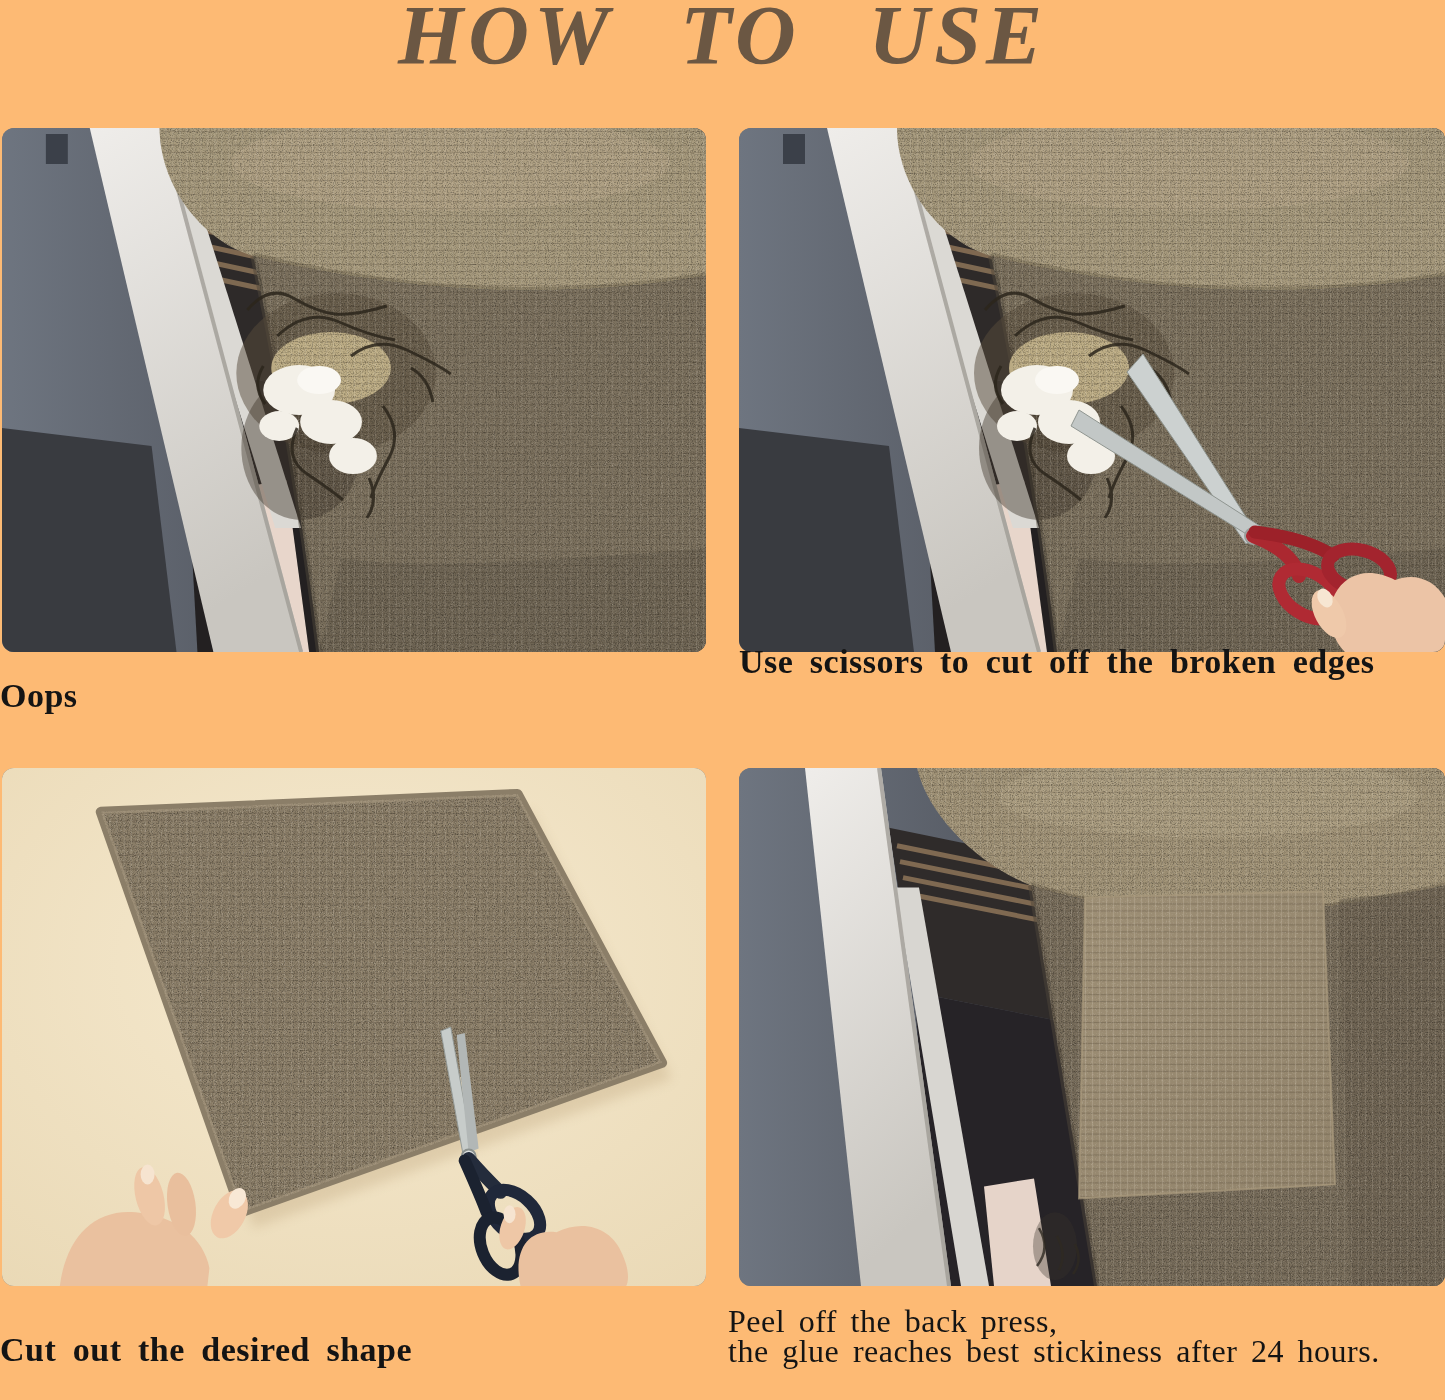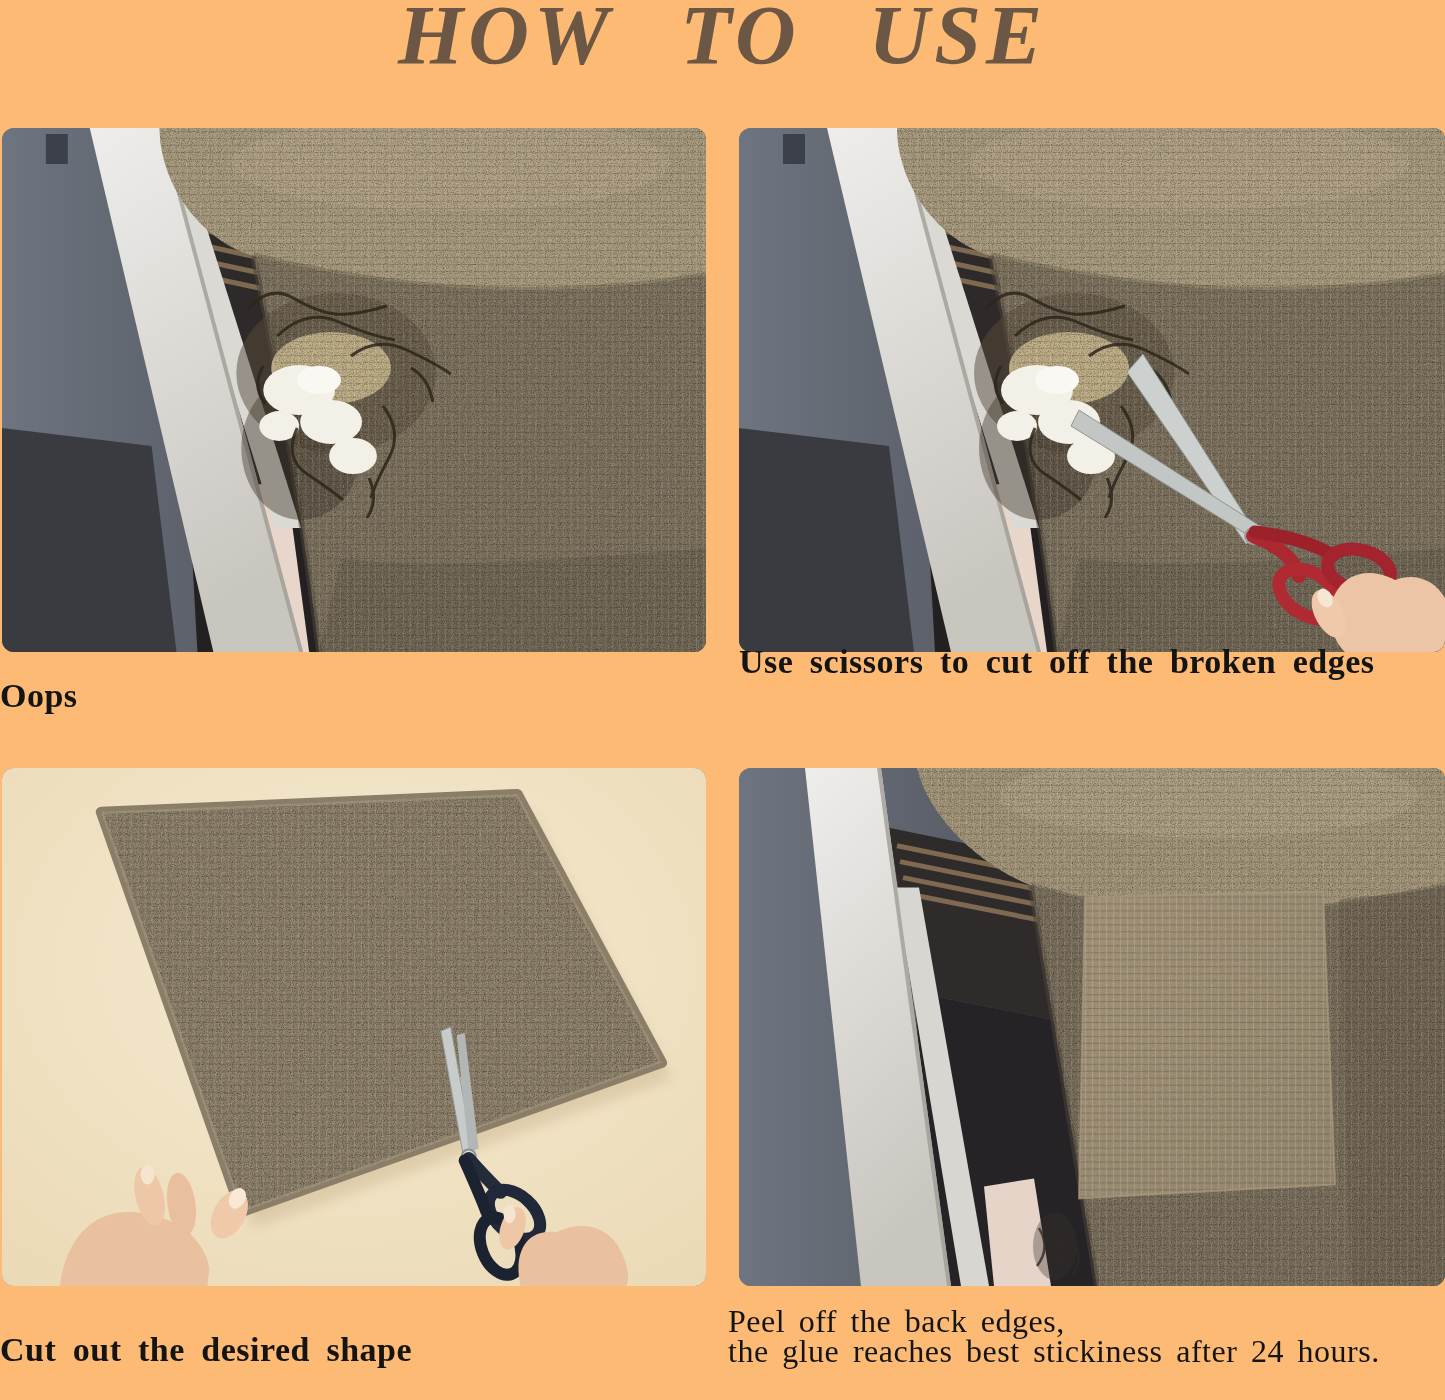--- a/index.html
+++ b/index.html
@@ -263,17 +263,17 @@
       <g stroke="#2f2a22" stroke-width="2.5" fill="none" opacity="0.8">
         <path d="M300,462 q12,20 -2,38"></path>
         <path d="M318,470 q10,18 2,34"></path>
         <path d="M336,478 q8,16 -2,30"></path>
       </g>
     </svg>
   </div>
 
   <div class="caption cap3">Cut out the desired shape</div>
   <div class="caption cap4">
-    <span>Peel off the back edges,</span>
+    <span>Peel off the back press,</span>
     <span>the glue reaches best stickiness after 24 hours.</span>
   </div>
 
 </div>
 
 </body></html>

